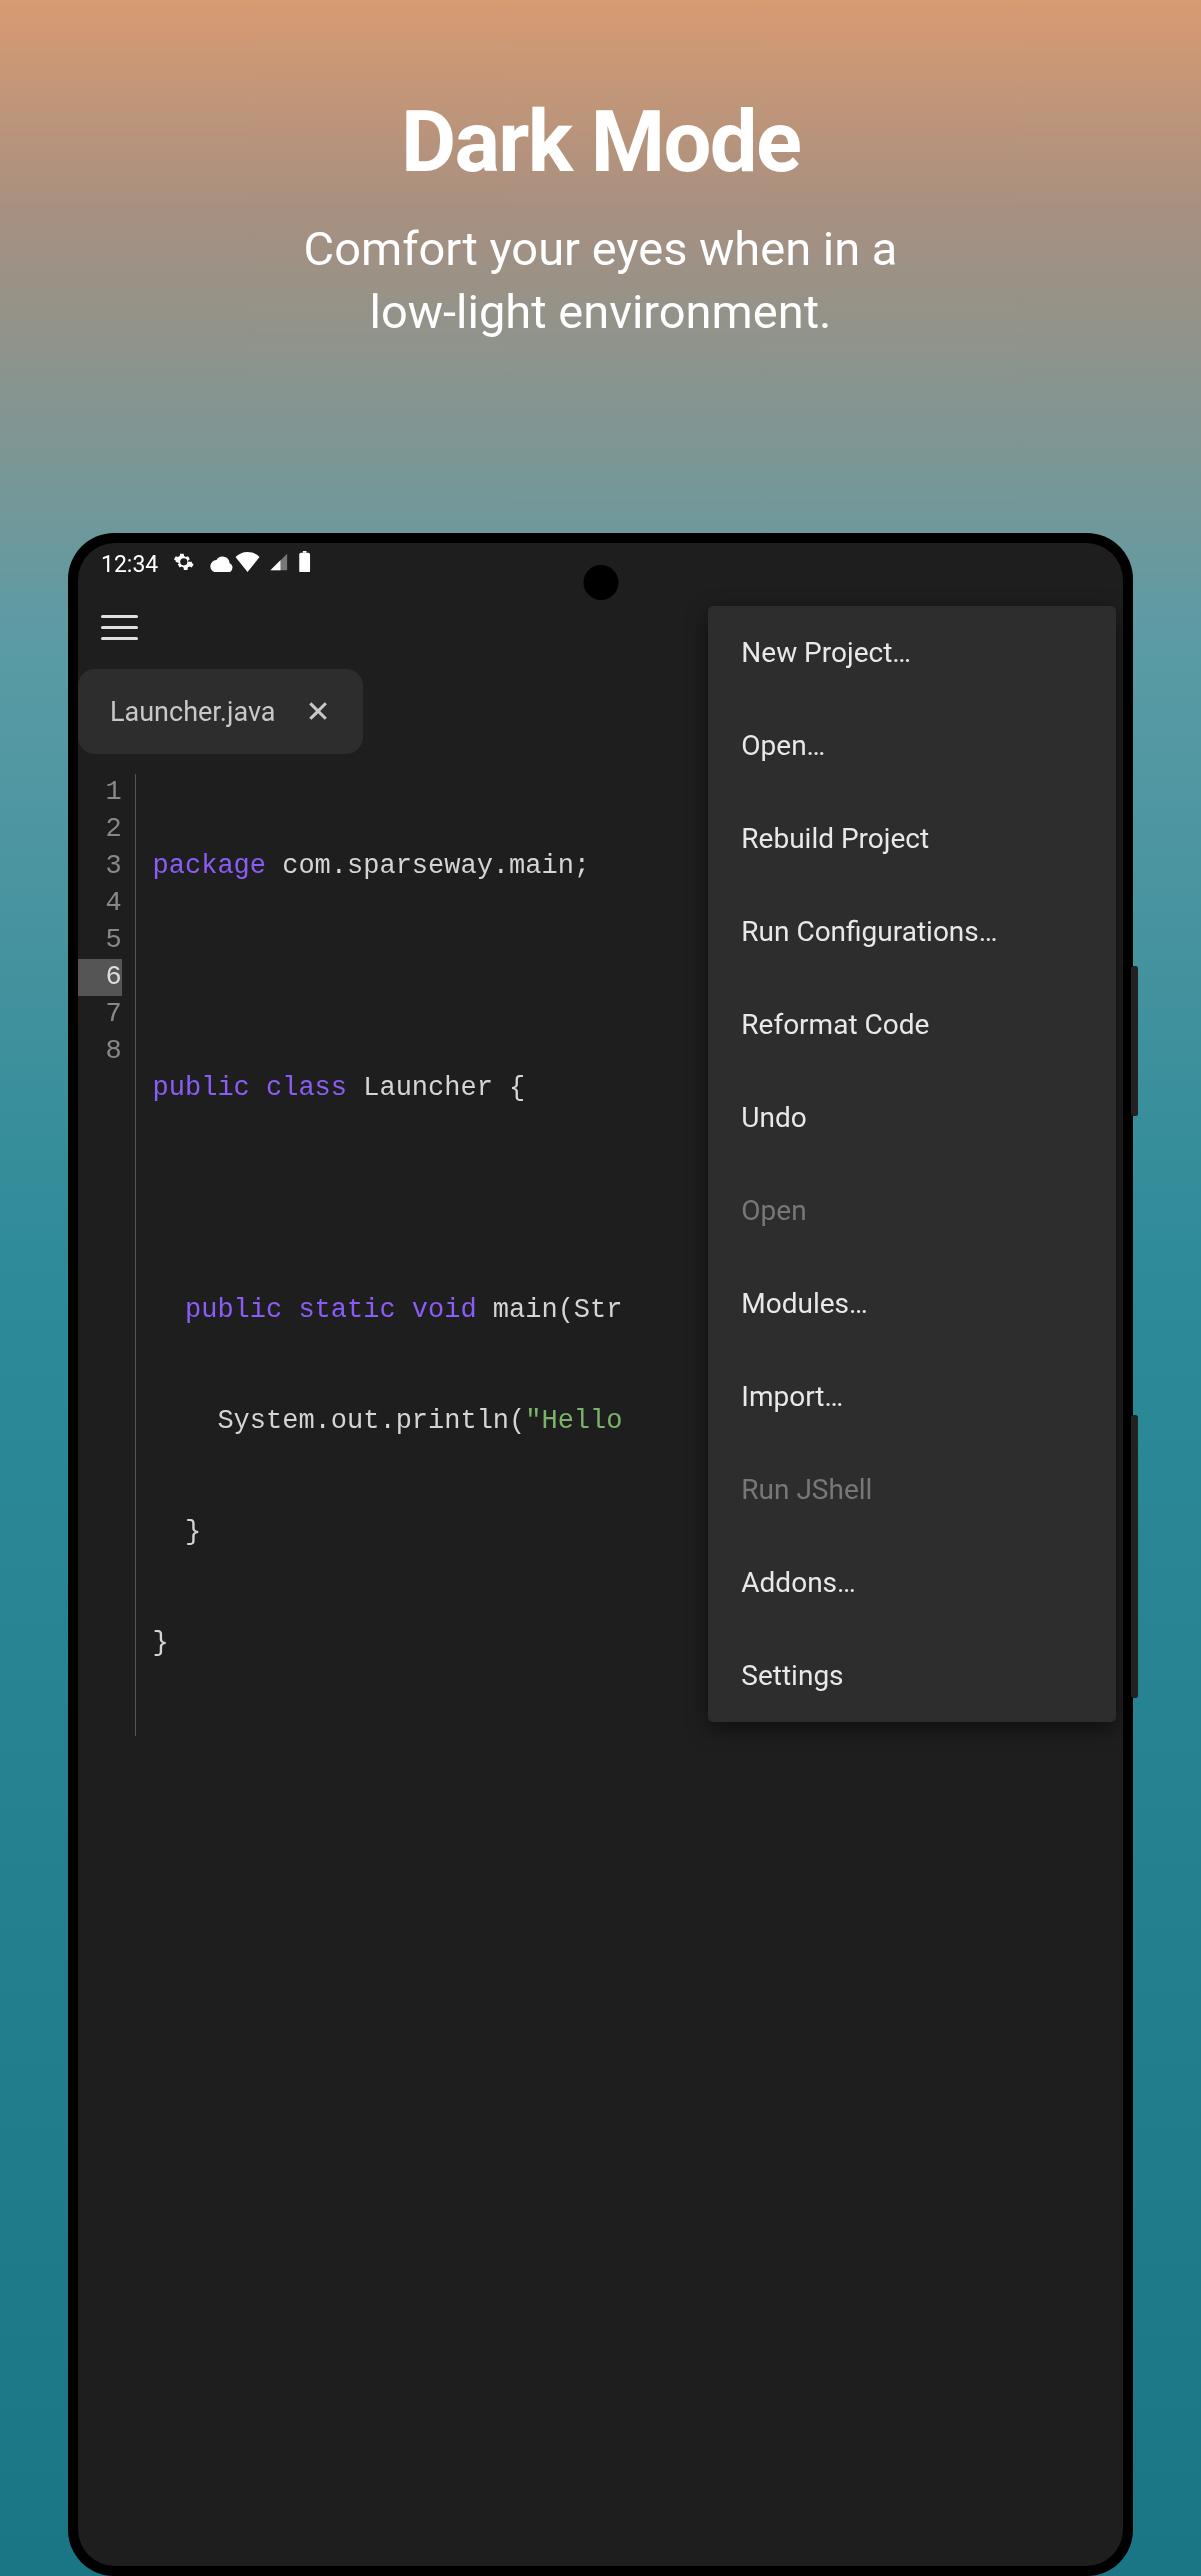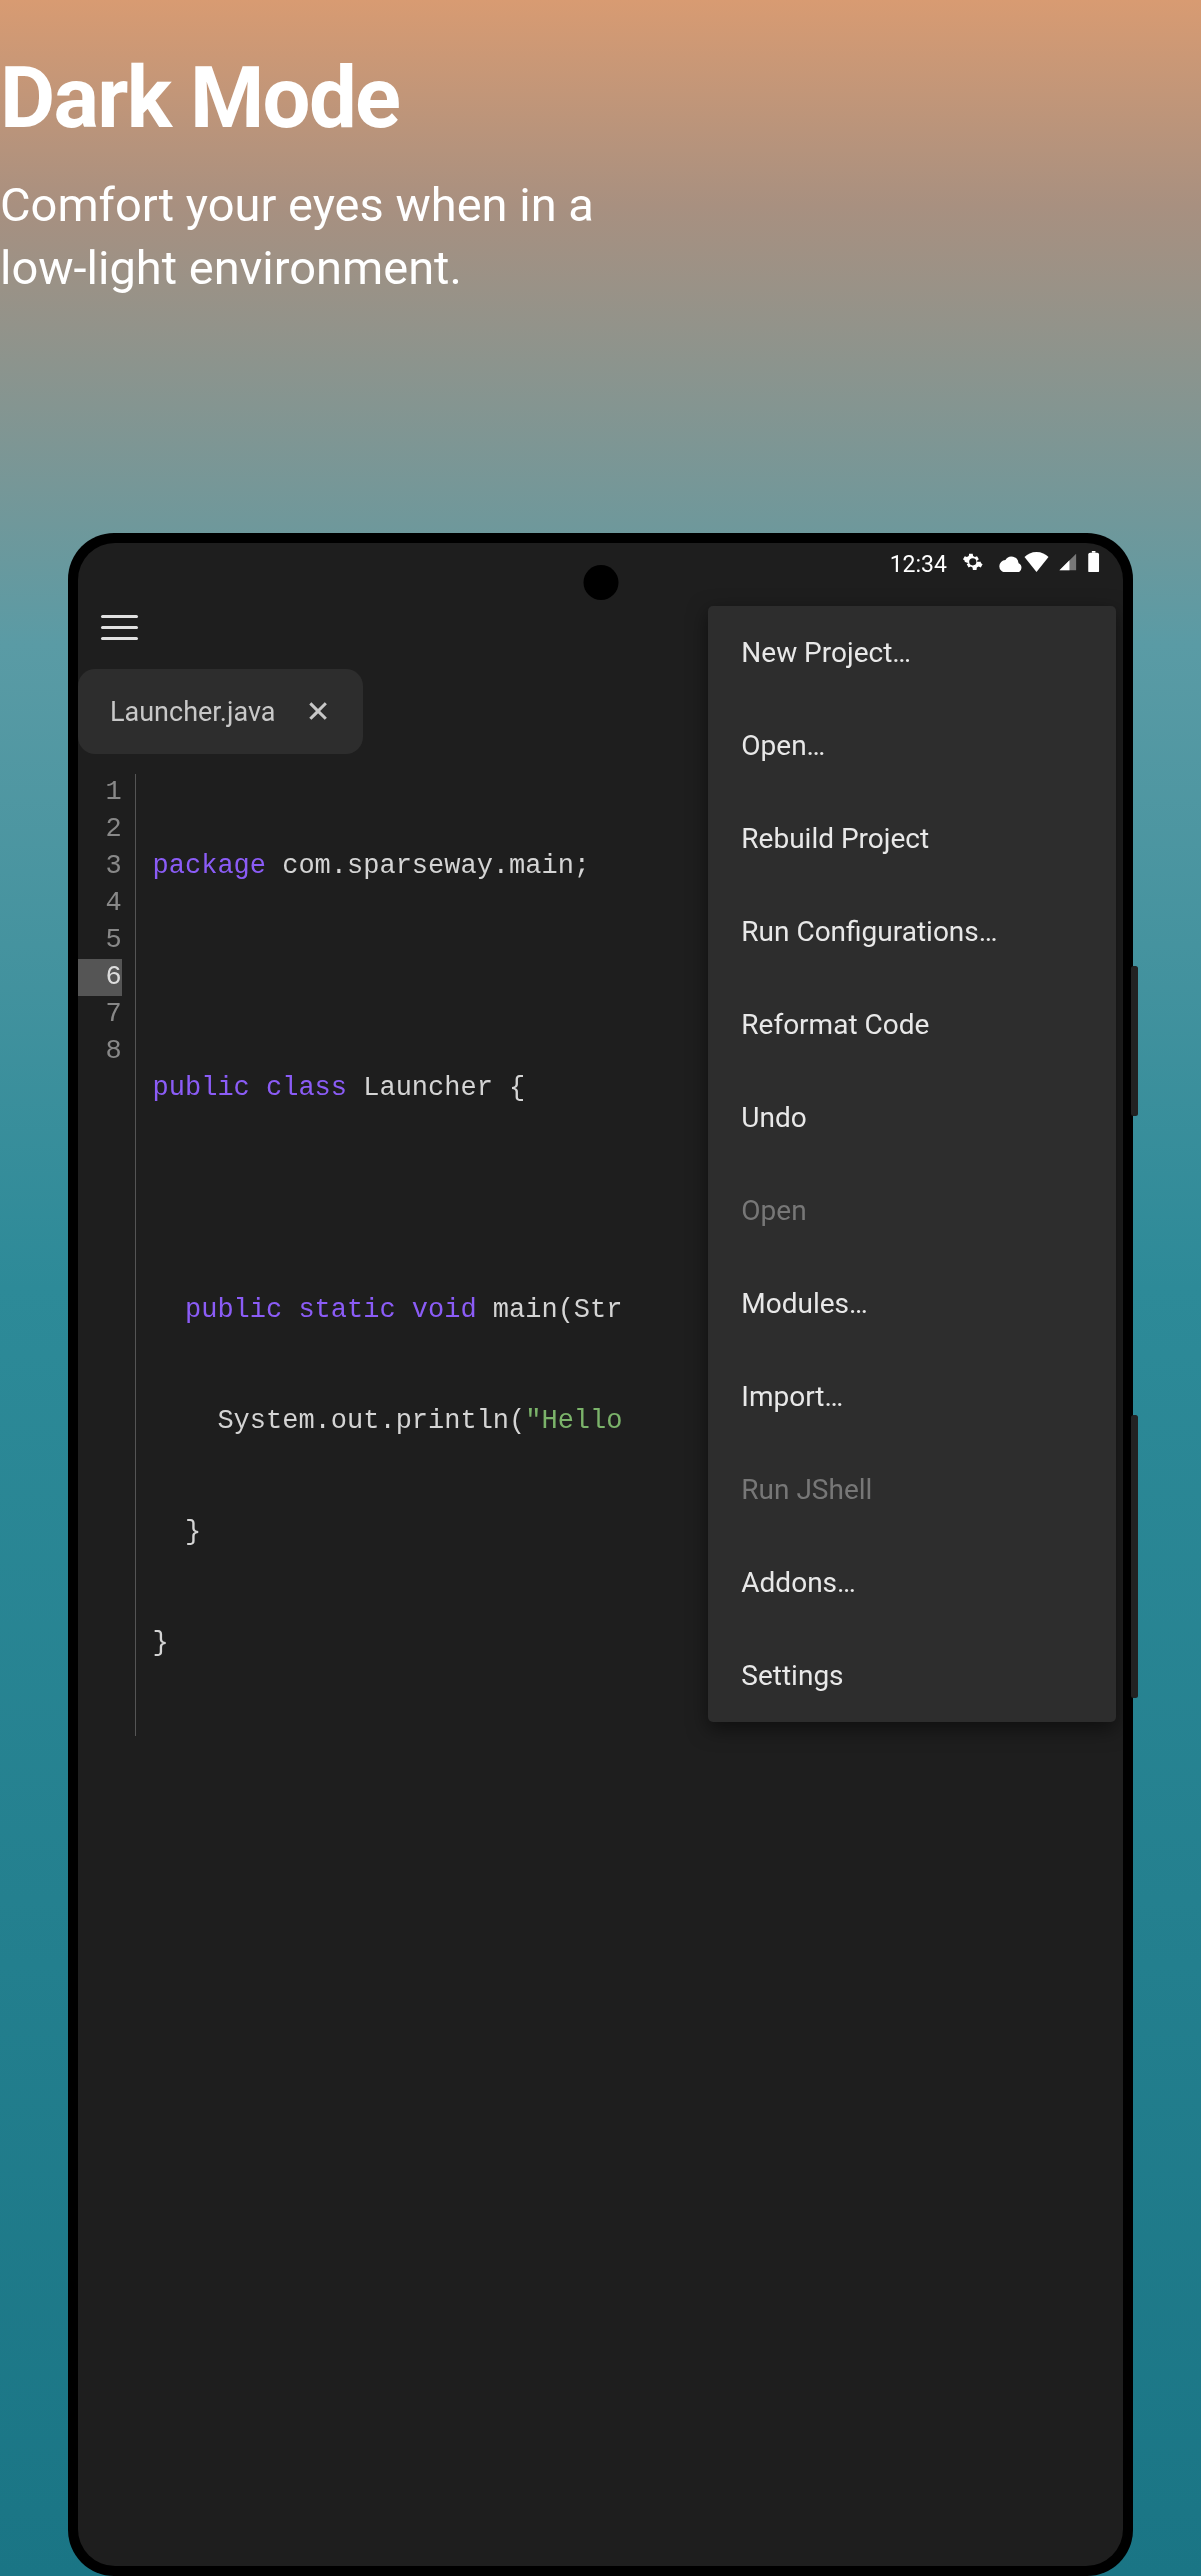--- a/index.html
+++ b/index.html
@@ -5,23 +5,23 @@
   * { margin: 0; padding: 0; box-sizing: border-box; }
   body {
     width: 1201px;
     height: 2576px;
     background: linear-gradient(180deg, #d89b72 0%, #a89080 8%, #5a9ba5 25%, #2d8a98 50%, #1a7585 100%);
     font-family: -apple-system, BlinkMacSystemFont, "Segoe UI", Roboto, sans-serif;
     overflow: hidden;
     position: relative;
   }
   .hero {
-    text-align: left;
+    text-align: center;
     color: #fff;
-    padding-top: 48px;
+    padding-top: 92px;
   }
   .hero-title {
     font-size: 85px;
     font-weight: 700;
     letter-spacing: -1.7px;
   }
   .hero-sub {
     font-size: 47px;
     font-weight: 400;
     line-height: 1.35;
@@ -53,21 +53,21 @@
     width: 35px;
     height: 35px;
     background: #000;
     border-radius: 50%;
     z-index: 50;
   }
   .status-bar {
     height: 43px;
     display: flex;
     align-items: center;
-    justify-content: flex-end;
+    justify-content: flex-start;
     padding: 0 23px;
     color: #fff;
     font-size: 23px;
   }
   .status-left { display: flex; align-items: center; gap: 15px; }
   .status-right { display: flex; align-items: center; gap: 8.3px; }
   .app-bar {
     height: 83px;
     display: flex;
     align-items: center;

